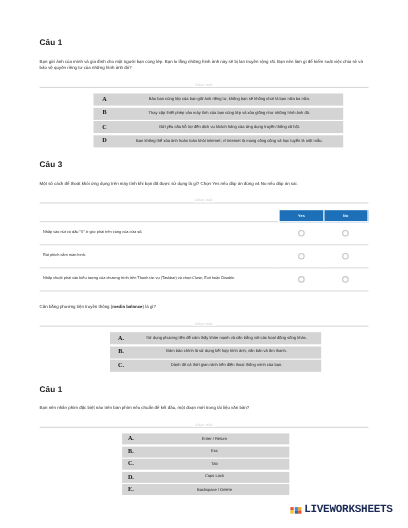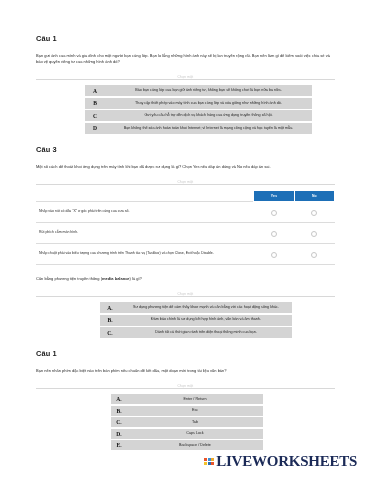--- a/index.html
+++ b/index.html
@@ -180,23 +180,23 @@
     grid-template-columns: repeat(3, 3px);
     grid-template-rows: repeat(2, 3px);
     gap: 0.7px;
   }
   .logo-grid i {
     display: block;
     width: 3px;
     height: 3px;
   }
   .logo-word {
-    font-family: Liberation Serif, serif;
-    font-weight: bold;
-    font-size: 15px;
+    font-family: Liberation Mono, monospace;
+    font-weight: bold;
+    font-size: 10px;
     letter-spacing: -0.25px;
     color: #1b2a57;
     line-height: 1;
   }
 </style>
 </head>
 <body>
 
 <div class="page">
 

